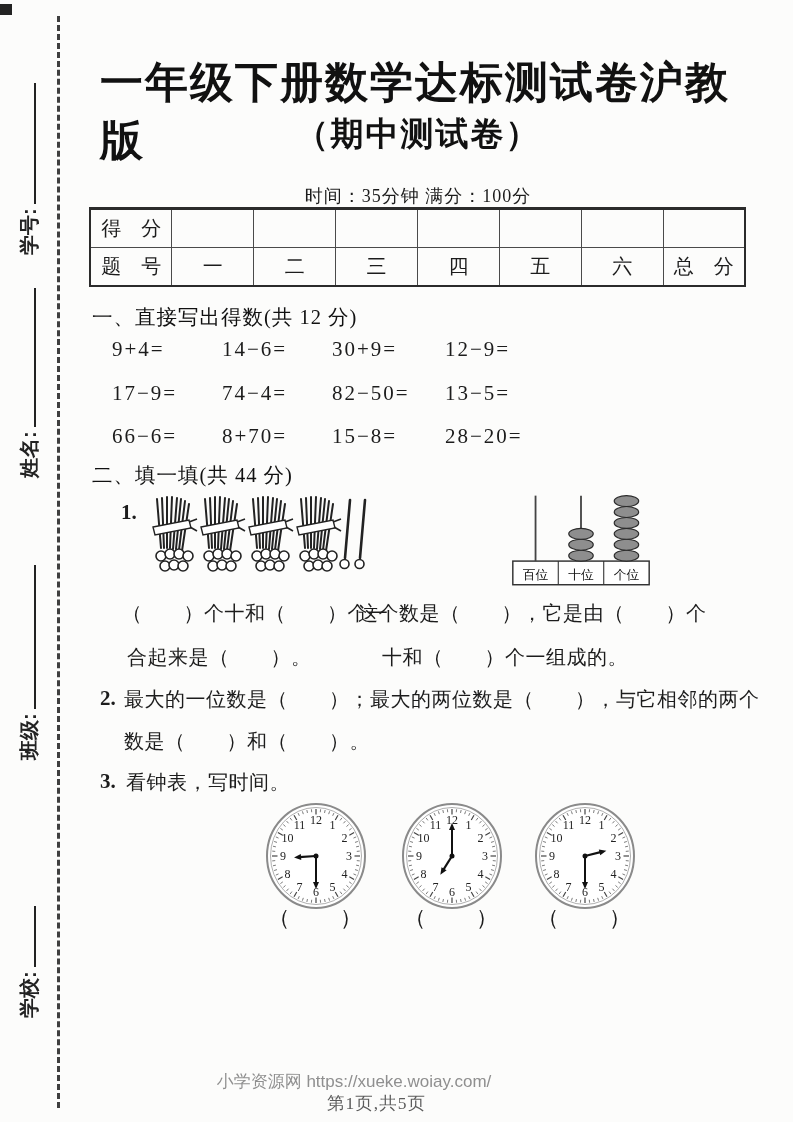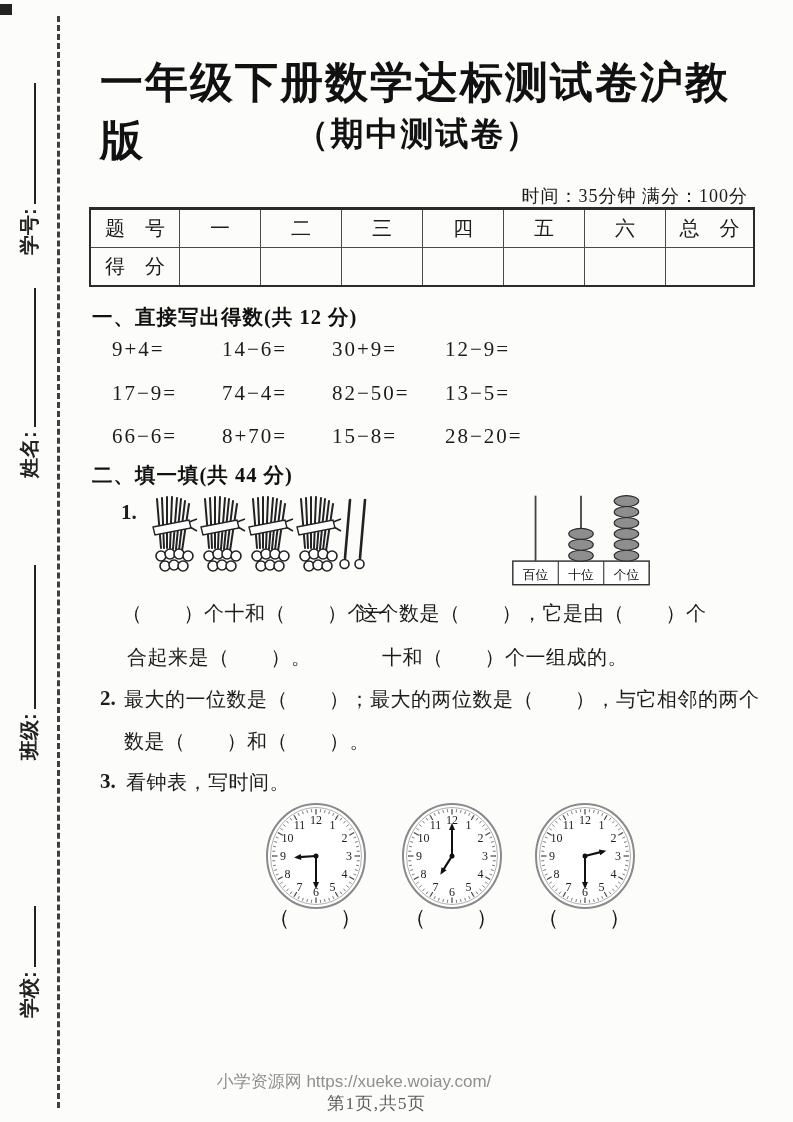--- a/index.html
+++ b/index.html
@@ -17,28 +17,28 @@
     transform:rotate(-90deg);transform-origin:0 0;
     font-family:"Liberation Sans","DejaVu Sans",sans-serif;
     font-weight:bold;font-size:20px;color:#222;white-space:nowrap;
   }
   .side-label .blank-line{flex:1;border-bottom:2px solid #222;height:14px;}
   
   .title{left:88px;top:42px;width:660px;margin:12px;text-align:left;
     font-size:43px;font-weight:900;letter-spacing:2px;color:#111;}
   .subtitle{left:88px;top:112px;width:660px;margin:0;text-align:center;
     font-size:33px;font-weight:800;letter-spacing:2px;color:#111;}
-  .meta{left:88px;top:184px;width:660px;text-align:right;font-size:18px;letter-spacing:1px;}
+  .meta{left:88px;top:184px;width:660px;text-align:center;font-size:18px;letter-spacing:1px;}
   
   .score-table{left:89px;top:207px;width:657px;border-collapse:collapse;
     border:2px solid #2b2b2b;border-top-width:3px;table-layout:fixed;}
   .score-table th,.score-table td{border:1px solid #4a4a4a;height:37px;
     font-weight:normal;font-size:20px;text-align:center;padding:0;}
   
-  .sec-heading{left:92px;font-size:20.5px;font-weight:bold;letter-spacing:1px;color:#111;}
+  .sec-heading{left:92px;font-size:20.5px;font-weight:normal;letter-spacing:1px;color:#111;}
   .equations{left:112px;top:337px;display:grid;
     grid-template-columns:110px 110px 113px 130px;grid-auto-rows:43.5px;
     font-size:21px;letter-spacing:2px;}
   .equations span{display:block;}
   .item-number{font-size:21px;font-weight:bold;}
   .fill-line{font-size:20px;letter-spacing:.5px;white-space:nowrap;}
   .sticks{left:148px;top:496px;}
   .abacus{left:505px;top:492px;}
   .clock-box{position:absolute;top:802px;width:104px;height:110px;}
   .clock-answer{position:absolute;top:903px;width:104px;text-align:center;
@@ -74,38 +74,38 @@
     <span class="blank-line"></span>
   </div>
 
   <h1 class="abs title">一年级下册数学达标测试卷沪教版</h1>
   <h2 class="abs subtitle">（期中测试卷）</h2>
   <div class="abs meta">时间：35分钟  满分：100分</div>
 
   <table class="abs score-table">
     <tbody id="score-table-body">
         <tr>
+          <td>得　分</td>
+          <td></td>
+          <td></td>
+          <td></td>
+          <td></td>
+          <td></td>
+          <td></td>
+          <td></td>
+        </tr>
+        <tr>
           <th style="width: 88px;">题　号</th>
           <th style="width: 80px;">一</th>
           <th style="width: 80px;">二</th>
           <th style="width: 80px;">三</th>
           <th style="width: 80px;">四</th>
           <th style="width: 80px;">五</th>
           <th style="width: 80px;">六</th>
           <th style="width: 87px;">总　分</th>
-        </tr>
-        <tr>
-          <td>得　分</td>
-          <td></td>
-          <td></td>
-          <td></td>
-          <td></td>
-          <td></td>
-          <td></td>
-          <td></td>
         </tr>
       </tbody>
   </table>
 
   <div class="abs sec-heading" style="top:303px">一、直接写出得数(共 12 分)</div>
   <div class="abs equations" id="equations">
       <span>9+4=</span>
       <span>14−6=</span>
       <span>30+9=</span>
       <span>12−9=</span>

